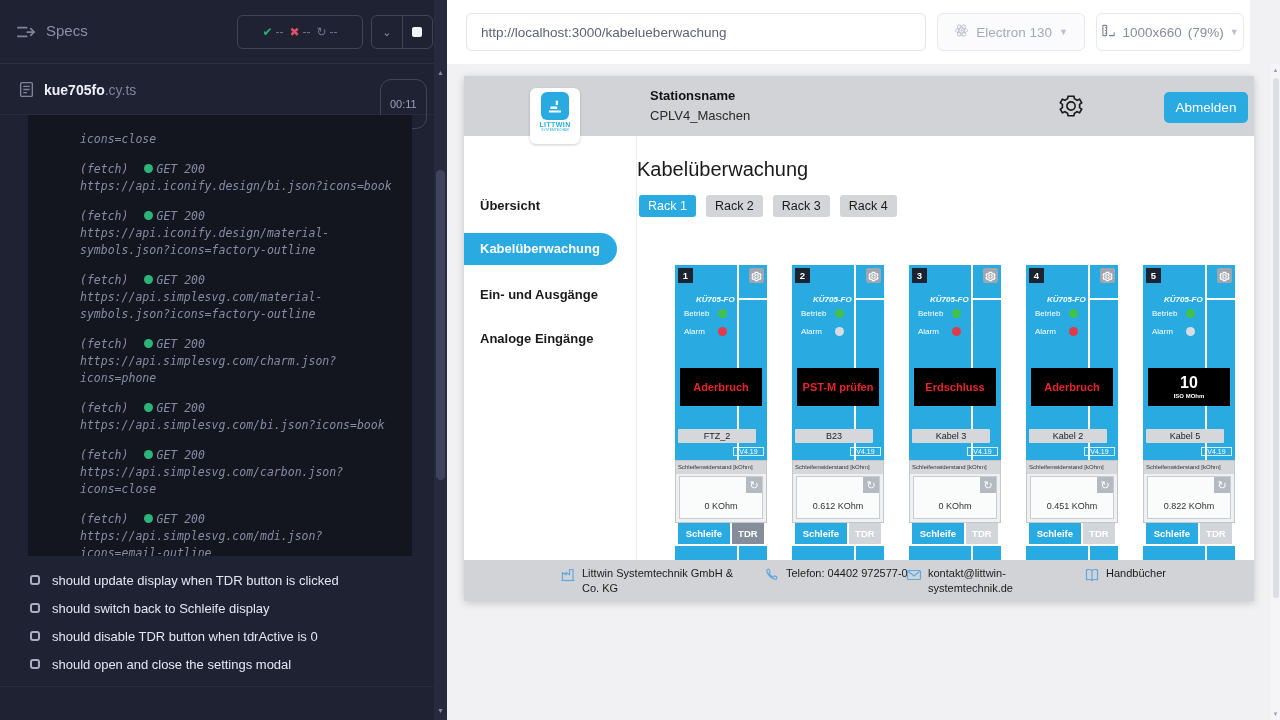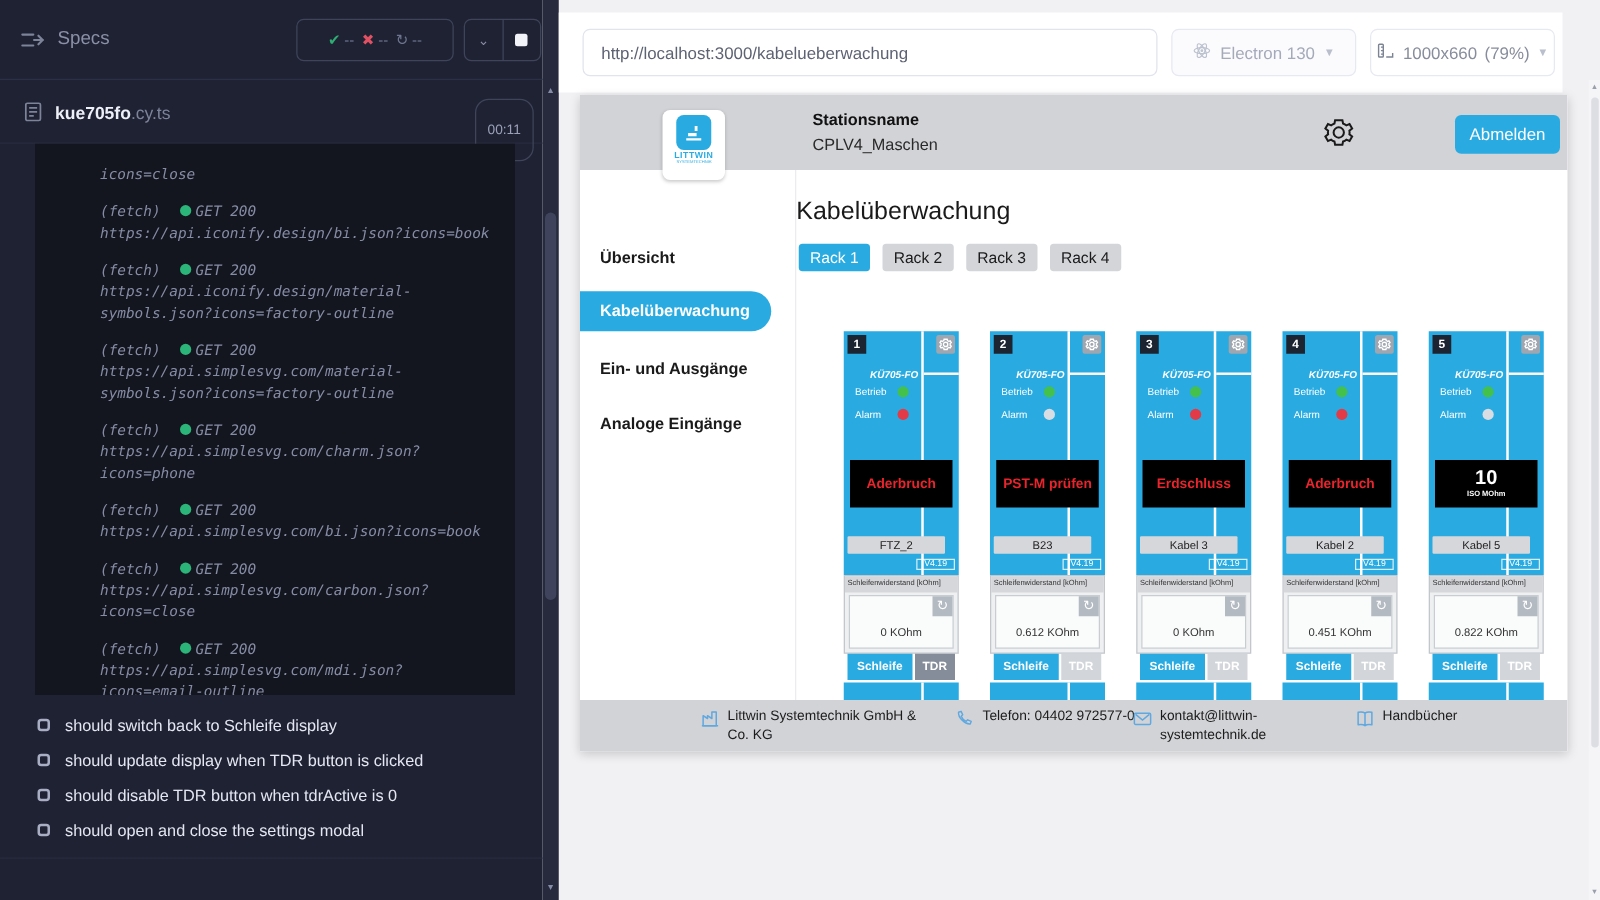--- a/index.html
+++ b/index.html
@@ -50,21 +50,21 @@
   .cmd-url { overflow-wrap:break-word; word-break:normal; max-width:322px; }
 
   .tests-list { position:absolute; left:0; top:566px; width:420px; }
   .test-row { display:flex; align-items:center; height:28px; padding-left:30px; }
   .test-box { width:10px; height:10px; border:2px solid #a9aec4; border-radius:3px;
       margin-right:12px; flex:none; }
   .test-label { font-size:13px; color:#e4e7f2; }
   .tests-divider { position:absolute; left:0; top:686px; width:434px; border-top:1px solid #282b3e; }
 
   
-  .browser-bar { position:absolute; left:447px; top:0; width:803px; height:64px; background:#ffffff;margin-top:10px; }
+  .browser-bar { position:absolute; left:447px; top:0; width:803px; height:64px; background:#ffffff; }
   .url-input { position:absolute; left:19px; top:13px; width:460px; height:38px;
       border:1px solid #e2e4ed; border-radius:6px; padding:0 14px; font-size:13.5px;
       color:#5e6374; background:#fff; font-family:"Liberation Sans", sans-serif; outline:none; }
   .browser-select { position:absolute; left:490px; top:13px; width:148px; height:38px;
       border:1px solid #e7e9f1; border-radius:6px; background:#fbfbfd; display:flex;
       align-items:center; justify-content:center; gap:7px; color:#a4aab9; font-size:13.5px; }
   .viewport-box { position:absolute; left:649px; top:13px; width:148px; height:38px;
       border:1px solid #e7e9f1; border-radius:6px; background:#fff; display:flex;
       align-items:center; justify-content:center; gap:6px; color:#878d9c; font-size:13.5px; }
   .mini-chev { font-size:9px; color:#b9bfcc; }
@@ -224,25 +224,25 @@
       </div>
       <div class="cmd">
         <div class="cmd-head"><span>(fetch)</span><span class="cmd-dot"></span><span>GET 200</span></div>
         <div class="cmd-url">https://api.simplesvg.com/mdi.json?icons=email-outline</div>
       </div>
     </div>
 
   <div class="tests-list">
       <div class="test-row">
         <span class="test-box"></span>
-        <span class="test-label">should switch back to Schleife display</span>
+        <span class="test-label">should update display when TDR button is clicked</span>
       </div>
       <div class="test-row">
         <span class="test-box"></span>
-        <span class="test-label">should update display when TDR button is clicked</span>
+        <span class="test-label">should switch back to Schleife display</span>
       </div>
       <div class="test-row">
         <span class="test-box"></span>
         <span class="test-label">should disable TDR button when tdrActive is 0</span>
       </div>
       <div class="test-row">
         <span class="test-box"></span>
         <span class="test-label">should open and close the settings modal</span>
       </div>
     </div>

